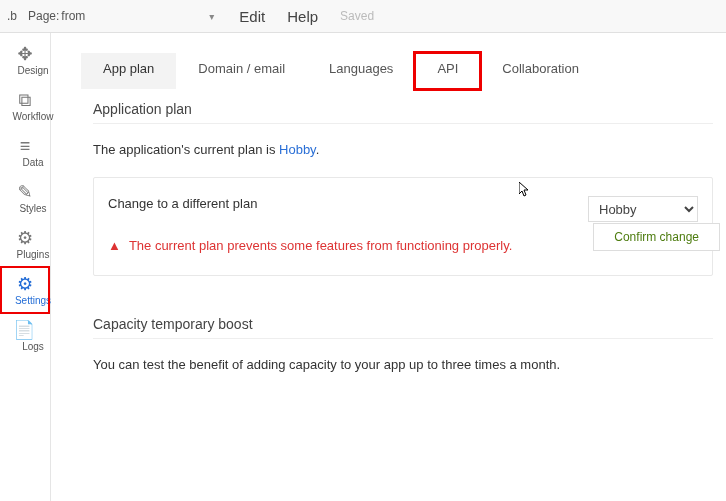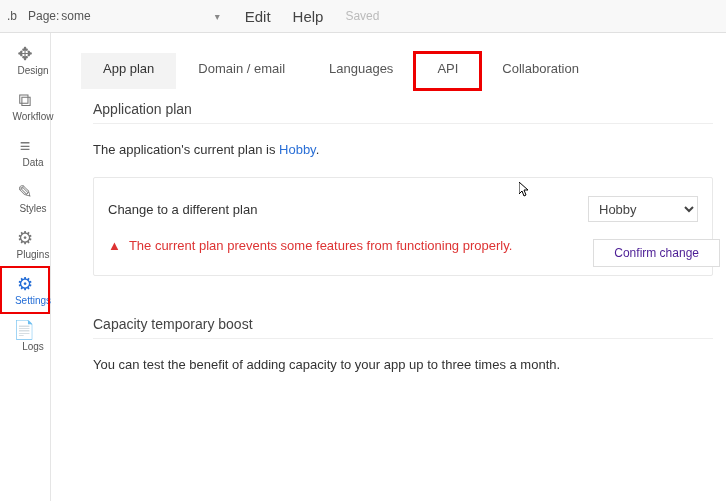--- a/index.html
+++ b/index.html
@@ -119,21 +119,20 @@
     border:1px solid #e8e8e8;
     border-radius:2px;
     width:620px;
     padding:18px 14px 16px 14px;
     position:relative;
     margin-bottom:40px;
   }
   .panel-head {
     display:flex;
     justify-content:space-between;
-    align-items:center;
     margin-bottom:16px;
   }
   .panel-title { font-size:13px; color:#333; }
   .plan-select {
     width:110px;
     height:26px;
     border:1px solid #ddd;
     font-size:13px;
     padding:2px 6px;
     color:#444;
@@ -141,23 +140,23 @@
   }
   .warn-row { display:flex; align-items:center; gap:8px; margin-bottom:6px;}
   .warn-icon { color:#d33; font-size:13px; }
   .warn-text { color:#d33; font-size:13px; }
   ul.feat { list-style:none; padding-left:22px; margin-top:4px;}
   ul.feat li { font-size:13px; color:#333; margin:3px 0; position:relative; padding-left:10px;}
   ul.feat li::before { content:"•"; position:absolute; left:0; color:#333;}
   .confirm-btn {
     position:absolute;
     right:-8px;
-    bottom:8px;
+    bottom:24px;
     border:1px solid #ddd;
-    color:#4c1d95;
+    color:#4d7c0f;
     background:#fff;
     font-size:12px;
     padding:6px 20px;
     cursor:default;
   }
 
   .cursor {
     position:absolute;
     left:519px; top:182px;
     width:12px;height:16px;
@@ -168,21 +167,21 @@
 </head>
 <body>
 
 <div class="topbar">
   <div class="logo">
     <svg width="14" height="14" viewBox="0 0 14 14">
         <text x="0" y="11" font-size="12" fill="#555">.b</text>
       </svg>
   </div>
   <span class="page-label">Page:</span>
-  <span class="page-name">some</span>
+  <span class="page-name">from</span>
   <span class="page-drop">▾</span>
   <span class="top-link">Edit</span>
   <span class="top-link">Help</span>
   <span class="saved">Saved</span>
 </div>
 
 <div class="sidebar">
   <div class="side-item">
     <span class="icon">✥</span>
     <span class="lbl">Design</span>

